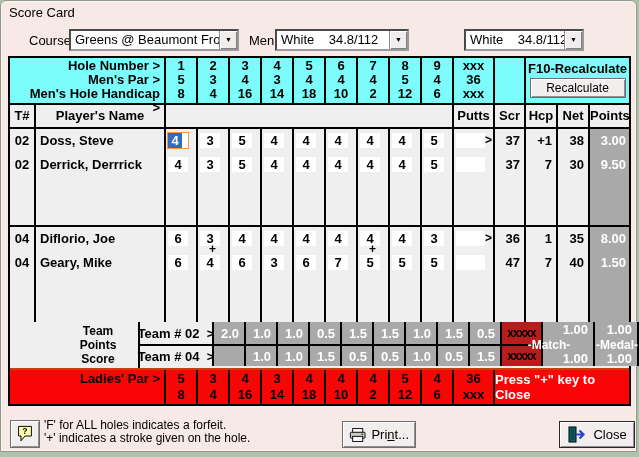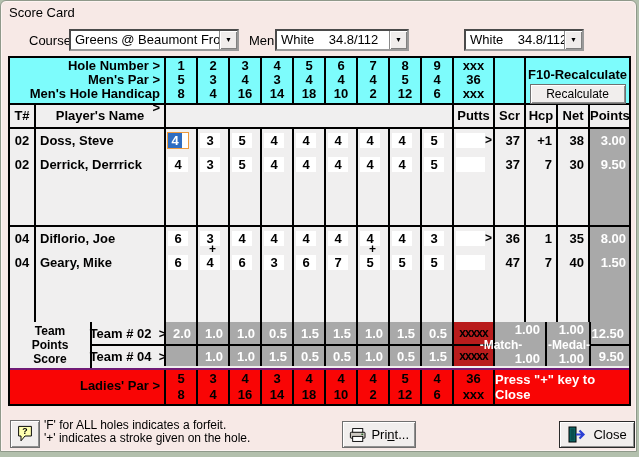--- a/index.html
+++ b/index.html
@@ -15,58 +15,58 @@
   .table{position:absolute;left:7px;top:55px;width:623px;border:2px solid #000;box-sizing:border-box;background:#f0efef;}
   .cell{box-sizing:border-box;border-right:2px solid #000;flex:none;position:relative;}
   .last{border-right:none !important;}
   .wt{width:26px}.wn{width:130px}.wh{width:32px}.wpu{width:41px}.wsc{width:31px}.whc{width:32px}.wne{width:32px}.wpo{width:39px}.whs{width:288px}.wtm{width:74px}.wx{width:41px}.wma{width:52px}.wme{width:44px}.wpo2{width:38px}
   .wrl{width:156px}.wpr{width:134px}
   .wcl{width:156px}.wbk{width:31px}.wf10{width:103px}
 
   .cyan{display:flex;height:45px;background:#7dfcfc;border-bottom:2px solid #000;font-weight:bold;font-size:13px;}
   .cylab{text-align:right;padding:1px 4px 0 12px;line-height:14px;}
   .cycol{display:flex;flex-direction:column;align-items:center;padding-top:1px;line-height:14px;text-align:center;}
-  .f10cell{text-align:center;padding-top:8px;line-height:17px;border-radius:15px;}
+  .f10cell{text-align:center;padding-top:2px;line-height:17px;border-radius:15px;}
   .btn{background:#f1eeed;border:1px solid #6f6f6f;box-shadow:inset 1px 1px 0 #fff,inset -1px -1px 0 #8f8f8f;font-family:"Liberation Sans",sans-serif;font-size:12px;color:#000;}
   .recalc{width:96px;height:20px;margin-top:1px;}
 
   .colhead{display:flex;height:22px;border-bottom:2px solid #000;font-weight:bold;font-size:13px;line-height:21px;text-align:center;}
 
   .tblock1{border-bottom:2px solid #000;}
   .brow{display:flex;height:24px;font-weight:bold;font-size:13px;}
   .fill1{height:48px;}
   .fill2{height:47px;}
   .tnum{text-align:center;line-height:24px;}
   .pname{padding-left:4px;line-height:24px;}
   .sbox{position:absolute;left:2px;top:4px;width:20px;height:15px;background:#fff;text-align:center;line-height:15px;font-size:13px;}
   .sel{outline:1px solid #ee9a3d;}
   .sel .sv{display:block;width:14px;background:#2e6dc2;color:#fff;}
   .plus{position:absolute;left:11px;top:15px;font-size:12px;font-weight:bold;z-index:2;}
   .pbox{position:absolute;left:2px;top:4px;width:29px;height:15px;background:#fff;}
   .cur{position:absolute;right:1px;top:4px;font-size:12px;font-weight:bold;}
   .num{text-align:right;padding-right:4px;line-height:24px;}
   .pts{background:#a9a9a9;color:#fff;text-align:right;padding-right:3px;line-height:24px;}
 
-  .tsec{display:flex;height:46px;border-bottom:2px solid #701a75;font-weight:bold;font-size:13px;}
+  .tsec{display:flex;height:46px;border-bottom:2px solid #c2410c;font-weight:bold;font-size:13px;padding-left:48px;}
   .tlabel{width:82px;border-right:2px solid #000;box-sizing:border-box;text-align:center;font-size:12px;line-height:14px;padding-top:2px;background:#f0efef;flex:none;}
   .tright{flex:1;position:relative;}
   .trow{display:flex;}
   .trow1{height:24px;}
   .trow2{height:20px;}
   .trow1 .cell{border-bottom:2px solid #000;}
   .trow1 .nosep{border-bottom:none;}
   .tcell{display:flex;align-items:center;justify-content:flex-end;padding-right:5px;background:#a9a9a9;color:#fff;}
   .tteam{display:flex;align-items:center;justify-content:center;background:#f0efef;color:#000;white-space:pre;}
   .xcell{display:flex;align-items:center;justify-content:center;background:#b91c1c;color:#000;padding-right:0;letter-spacing:-1px;font-size:12px;}
   .mlabel{position:absolute;top:16px;color:#fff;font-size:12px;text-align:center;z-index:3;font-weight:bold;}
   .mlabel.match{left:383px;width:52px;}
   .mlabel.medal{left:455px;width:44px;}
 
   .rsec{display:flex;height:34px;background:#f90505;font-weight:bold;font-size:13px;color:#000;}
-  .rlabel{text-align:right;padding-right:4px;line-height:16px;padding-top:8px;}
+  .rlabel{text-align:right;padding-right:4px;line-height:16px;padding-top:1px;}
   .rcol{display:flex;flex-direction:column;align-items:center;line-height:16px;padding-top:1px;text-align:center;}
   .press{display:flex;align-items:center;justify-content:center;color:#fff;font-size:13px;}
   .rsec .cell{border-right:2px solid #000;}
 
   .helpbtn{position:absolute;left:9px;top:419px;width:30px;height:28px;display:flex;align-items:center;justify-content:center;}
   .notes{position:absolute;left:43px;top:418px;font-size:12px;line-height:13px;color:#000;}
   .printbtn{position:absolute;left:341px;top:420px;width:74px;height:27px;display:flex;align-items:center;justify-content:center;gap:5px;font-size:13px;}
   .closebtn{position:absolute;left:558px;top:420px;width:76px;height:27px;display:flex;align-items:center;justify-content:center;gap:6px;font-size:13px;border:1px solid #2a2a2a;}
   .u{text-decoration:underline;}
   .icon{display:block;}

